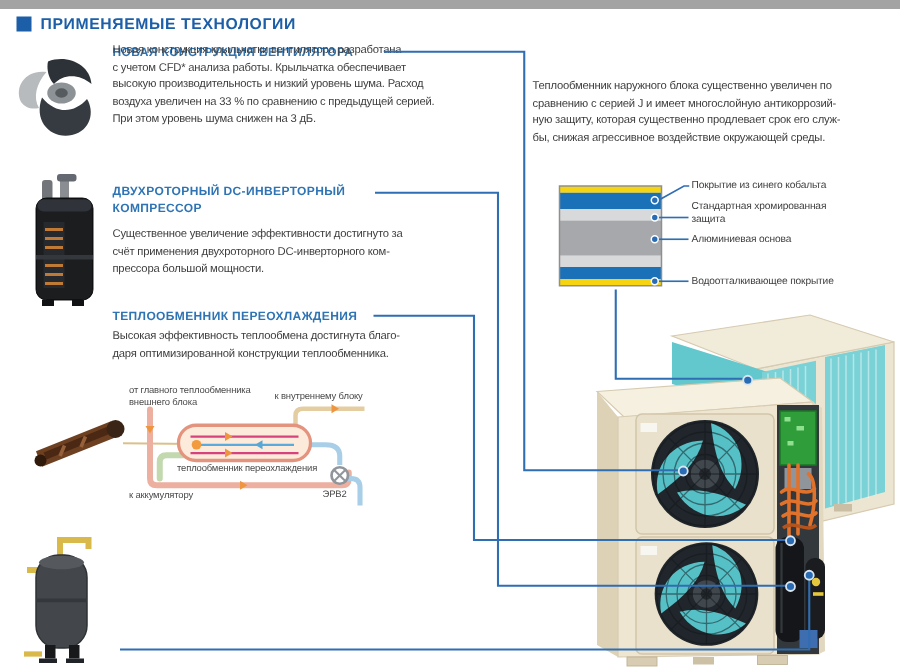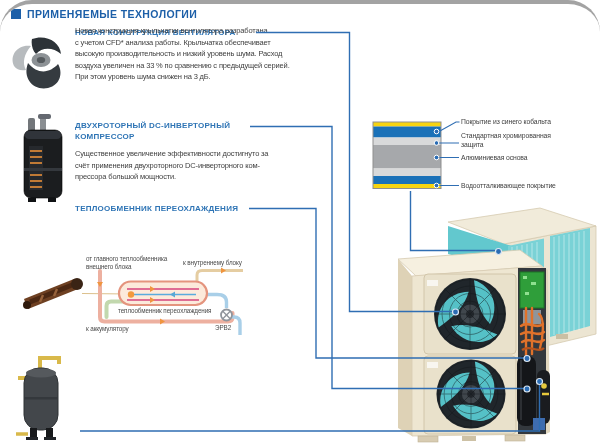--- a/index.html
+++ b/index.html
@@ -2,21 +2,21 @@
 <html style="--accent: #2e74b5; --header-blue: #1c5fa8; --body-text: #3e3e3e;"><head>
 <meta charset="utf-8">
 <style>
   :root{
     --accent:#2e74b5; --header-blue:#1c5fa8; --body-text:#3e3e3e;
     --layer-blue:#1a71b8; --layer-yellow:#f6d411; --layer-gray:#a6a8ab; --layer-lgray:#d8d9da;
     --cream:#eee6d1; --teal:#6fced3;
   }
   html,body{margin:0;padding:0;background:#fff;}
   .canvas{position:relative;width:600px;height:446px;background:#fff;overflow:hidden;
-          font-family:"Liberation Sans",sans-serif;border-top:4px solid #a3a3a3;box-sizing:border-box;border-radius:32px;}
+          font-family:"Liberation Sans",sans-serif;border-top:6px solid #a3a3a3;box-sizing:border-box;}
   .abs{position:absolute;}
   .hdr{left:27px;top:4px;font-size:10.5px;font-weight:bold;letter-spacing:.4px;color:var(--header-blue);}
   .hdr-sq{left:11px;top:5px;width:10px;height:10px;background:var(--header-blue);}
   .sec-title{font-size:8px;font-weight:bold;letter-spacing:.25px;color:var(--accent);white-space:pre-line;line-height:11px;}
   .sec-body{font-size:7.5px;letter-spacing:-.15px;color:var(--body-text);white-space:pre-line;line-height:11.6px;}
   .sm-label{font-size:6.3px;color:#4a4a4a;white-space:pre-line;line-height:7.6px;letter-spacing:-.1px;}
   .layer-label{font-size:6.8px;color:var(--body-text);line-height:9px;width:100px;letter-spacing:-.1px;}
   svg{display:block;}
 </style>
 </head>
@@ -60,20 +60,22 @@
     <rect x="8" y="86" width="8" height="4" fill="#101214"></rect>
       <rect x="28" y="86" width="8" height="4" fill="#101214"></rect>
   </svg>
   <div class="abs sec-title" style="left:75px;top:116px">ДВУХРОТОРНЫЙ DC-ИНВЕРТОРНЫЙ
 КОМПРЕССОР</div>
   <div class="abs sec-body" style="left:75px;top:144px;width:235px">Существенное увеличение эффективности достигнуто за
 счёт применения двухроторного DC-инверторного ком-
 прессора большой мощности.</div>
 
   <div class="abs sec-title" style="left:75px;top:199px">ТЕПЛООБМЕННИК ПЕРЕОХЛАЖДЕНИЯ</div>
+  <div class="abs sec-body" style="left:75px;top:212px;width:235px">Высокая эффективность теплообмена достигнута благо-
+даря оптимизированной конструкции теплообменника.</div>
 
   <svg class="abs" style="left:18px;top:266px" width="66" height="42" viewBox="0 0 66 42">
     <line x1="8" y1="34" x2="58" y2="14" stroke="#6e4022" stroke-width="11"></line>
     <line x1="12" y1="32" x2="54" y2="15" stroke="#4b2813" stroke-width="5"></line>
     <line x1="22" y1="32" x2="25" y2="25" stroke="#96613a" stroke-width="2.4"></line>
     <line x1="36" y1="26" x2="39" y2="19" stroke="#96613a" stroke-width="2.4"></line>
     <circle cx="59" cy="14" r="6" fill="#3a2415"></circle>
     <ellipse cx="9" cy="35" rx="4" ry="4" fill="#2f1a0c"></ellipse>
   </svg>
 
@@ -119,20 +121,24 @@
     <rect x="10" y="14" width="34" height="62" rx="15" fill="#43474b" stroke="#2e3235"></rect>
     <ellipse cx="27" cy="19" rx="15" ry="4.5" fill="#55595d"></ellipse>
     <rect x="10" y="43" width="34" height="2.5" fill="#34383c"></rect>
     <rect x="16" y="74" width="7" height="9" fill="#17191b"></rect>
       <rect x="32" y="74" width="7" height="9" fill="#17191b"></rect>
     <path d="M2,80 H14" stroke="#d9b94a" stroke-width="3.5"></path>
     <rect x="12" y="83" width="12" height="3" fill="#202327"></rect>
       <rect x="30" y="83" width="12" height="3" fill="#202327"></rect>
   </svg>
 
+  <div class="abs sec-body" style="left:355px;top:45px;width:242px">Теплообменник наружного блока существенно увеличен по
+сравнению с серией J и имеет многослойную антикоррозий-
+ную защиту, которая существенно продлевает срок его служ-
+бы, снижая агрессивное воздействие окружающей среды.</div>
 
   <svg class="abs" style="left:372px;top:117px" width="72" height="70" viewBox="0 0 72 70">
     <rect x="1" y="1" width="68" height="4.5" fill="#f6d411"></rect>
     <rect x="1" y="5.5" width="68" height="11" fill="#1a71b8"></rect>
     <rect x="1" y="16.5" width="68" height="7.5" fill="#d8d9da"></rect>
     <rect x="1" y="24" width="68" height="23.5" fill="#a6a8ab"></rect>
     <rect x="1" y="47.5" width="68" height="7.5" fill="#d8d9da"></rect>
     <rect x="1" y="55" width="68" height="8" fill="#1a71b8"></rect>
     <rect x="1" y="63" width="68" height="4.5" fill="#f6d411"></rect>
     <rect x="1" y="1" width="68" height="66.5" fill="none" stroke="#8f8f8f" stroke-width="1"></rect>

